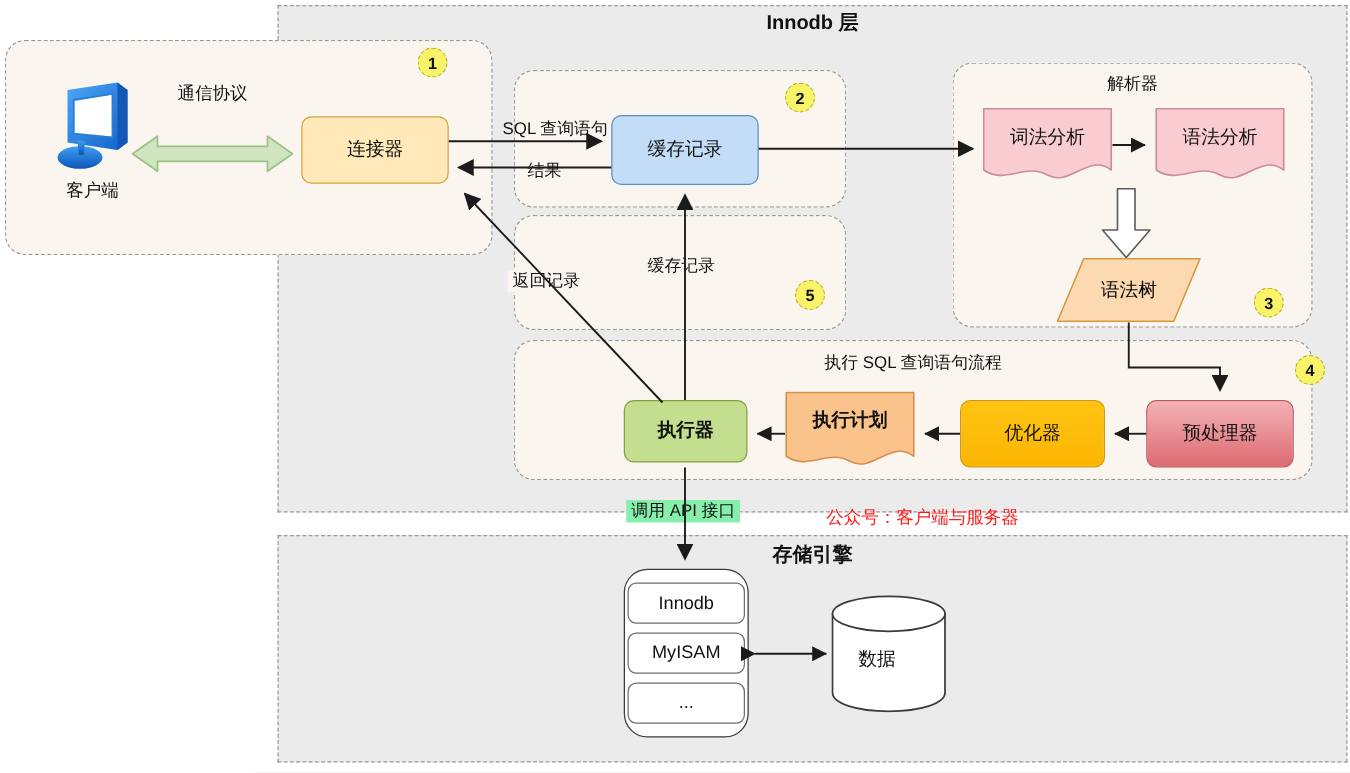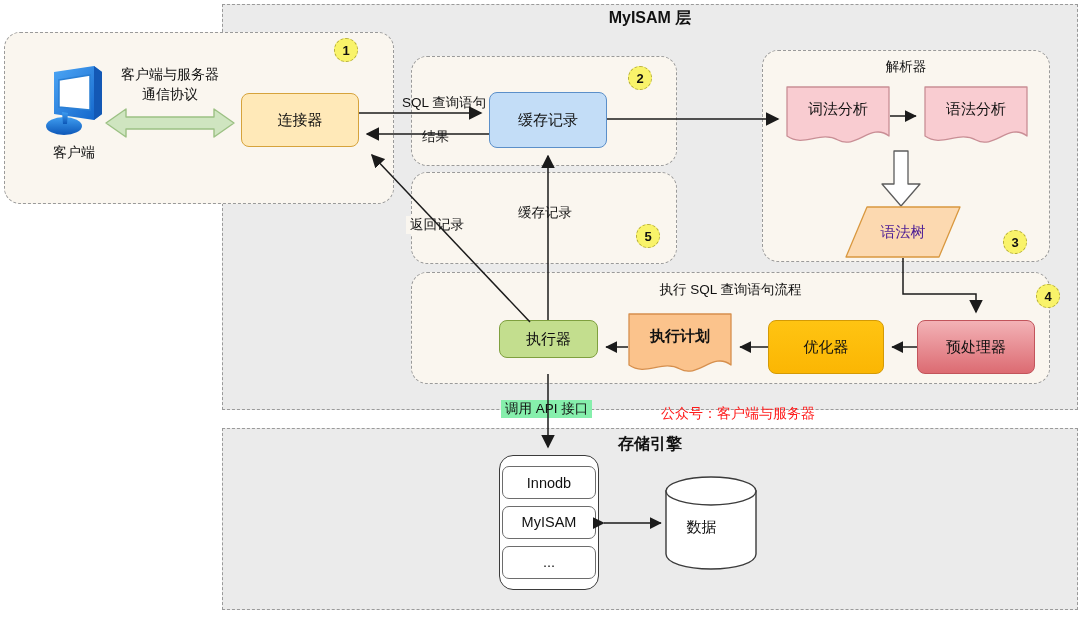--- a/index.html
+++ b/index.html
@@ -54,21 +54,21 @@
     display:flex;align-items:flex-start;justify-content:center;
     font-size:15px;color:#111;
   }
   .doc svg{position:absolute;left:0;top:0;}
   .doc .doc-label{position:relative;z-index:2;}
 
   
   .para{
     position:absolute;
     display:flex;align-items:center;justify-content:center;
-    font-size:15px;color:#4c1d95;
+    font-size:15px;color:#000000;
   }
   .para svg{position:absolute;left:0;top:0;}
   .para .para-label{position:relative;z-index:2;}
 
   
   .engine-box{
     background:#ffffff;border:1.6px solid #3b3b3b;border-radius:14px;
     display:flex;flex-direction:column;align-items:center;
     justify-content:space-around;
   }
@@ -102,21 +102,21 @@
   }
   svg.ov{position:absolute;left:0;top:0;width:1080px;height:618px;overflow:visible;pointer-events:none;}
 </style>
 </head>
 <body>
 
 <div class="stage">
 
   <div class="abs layer" style="left:222px;top:4px;width:856px;height:406px;">
   </div>
-  <div class="abs layer-title" style="left:222px;top:8px;width:856px;">MyISAM 层</div>
+  <div class="abs layer-title" style="left:222px;top:8px;width:856px;">Innodb 层</div>
 
   <div class="abs layer" style="left:222px;top:428px;width:856px;height:182px;">
   </div>
   <div class="abs layer-title" style="left:222px;top:434px;width:856px;">存储引擎</div>
 
   <div class="abs group" style="left:4px;top:32px;width:390px;height:172px;"></div>
 
   <div class="abs" style="left:34px;top:62px;width:80px;height:80px;">
     <svg width="80" height="80" viewBox="0 0 80 80">
       <defs>
@@ -137,21 +137,20 @@
       <path d="M60 4 L68 10 L68 52 L60 58 Z" fill="#1358b5"></path>
 
       <path d="M25 18 L56 13 L56 48 L25 45 Z" fill="#ffffff" stroke="#2a7fd4" stroke-width="1.5"></path>
 
       <path d="M28 50 L34 51 L33 62 L29 62 Z" fill="url(#mon2)"></path>
     </svg>
   </div>
   <div class="abs client-caption" style="left:24px;top:144px;width:100px;">客户端</div>
 
   <div class="abs client-proto" style="left:100px;top:64px;width:140px;">
-    <div>客户端与服务器</div>
     <div>通信协议</div>
   </div>
 
   <div class="abs" style="left:104px;top:103px;width:132px;height:40px;">
     <svg width="132" height="40" viewBox="0 0 132 40">
       <path d="M2 20 L22 6 L22 14 L110 14 L110 6 L130 20 L110 34 L110 26 L22 26 L22 34 Z" fill="#cfe5c0" stroke="#9cc184" stroke-width="1.4" stroke-linejoin="round"></path>
     </svg>
   </div>
 
   <div class="abs badge" style="left:334px;top:38px;">1</div>
@@ -199,40 +198,40 @@
     <svg width="116" height="52" viewBox="0 0 116 52">
       <path d="M22 1 L115 1 L94 51 L1 51 Z" fill="#fcd9b0" stroke="#d9983f" stroke-width="1.3" stroke-linejoin="round"></path>
     </svg>
     <span class="para-label">语法树</span>
   </div>
 
   <div class="abs group" style="left:411px;top:272px;width:639px;height:112px;"></div>
   <div class="abs group-title" style="left:411px;top:281px;width:639px;">执行 SQL 查询语句流程</div>
   <div class="abs badge" style="left:1036px;top:284px;">4</div>
 
-  <div class="abs node node-executor" style="left:499px;top:320px;width:99px;height:38px;">
+  <div class="abs node node-executor" style="left:499px;top:320px;width:99px;height:50px;font-weight:bold;">
     <span>执行器</span>
   </div>
 
   <div class="doc" style="left:628px;top:313px;width:104px;height:63px;">
     <svg width="104" height="63" viewBox="0 0 104 63">
       <path d="M1 1 L103 1 L103 52 C 85 38, 70 66, 52 56 C 34 46, 18 64, 1 52 Z" fill="#fbc38c" stroke="#d68f4d" stroke-width="1.3" stroke-linejoin="round"></path>
     </svg>
     <span class="doc-label" style="margin-top:14px;font-weight:bold;">执行计划</span>
   </div>
 
   <div class="abs node node-optimizer" style="left:768px;top:320px;width:116px;height:54px;">
     <span>优化器</span>
   </div>
 
   <div class="abs node node-preproc" style="left:917px;top:320px;width:118px;height:54px;">
     <span>预处理器</span>
   </div>
 
-  <div class="abs engine-box" style="left:499px;top:455px;width:100px;height:135px;padding:7px 0;">
+  <div class="abs engine-box" style="left:499px;top:455px;width:100px;height:135px;padding:7px 0;border-radius:19px;">
     <div class="engine-item">
       <span>Innodb</span>
     </div>
     <div class="engine-item">
       <span>MyISAM</span>
     </div>
     <div class="engine-item">
       <span>...</span>
     </div>
   </div>

